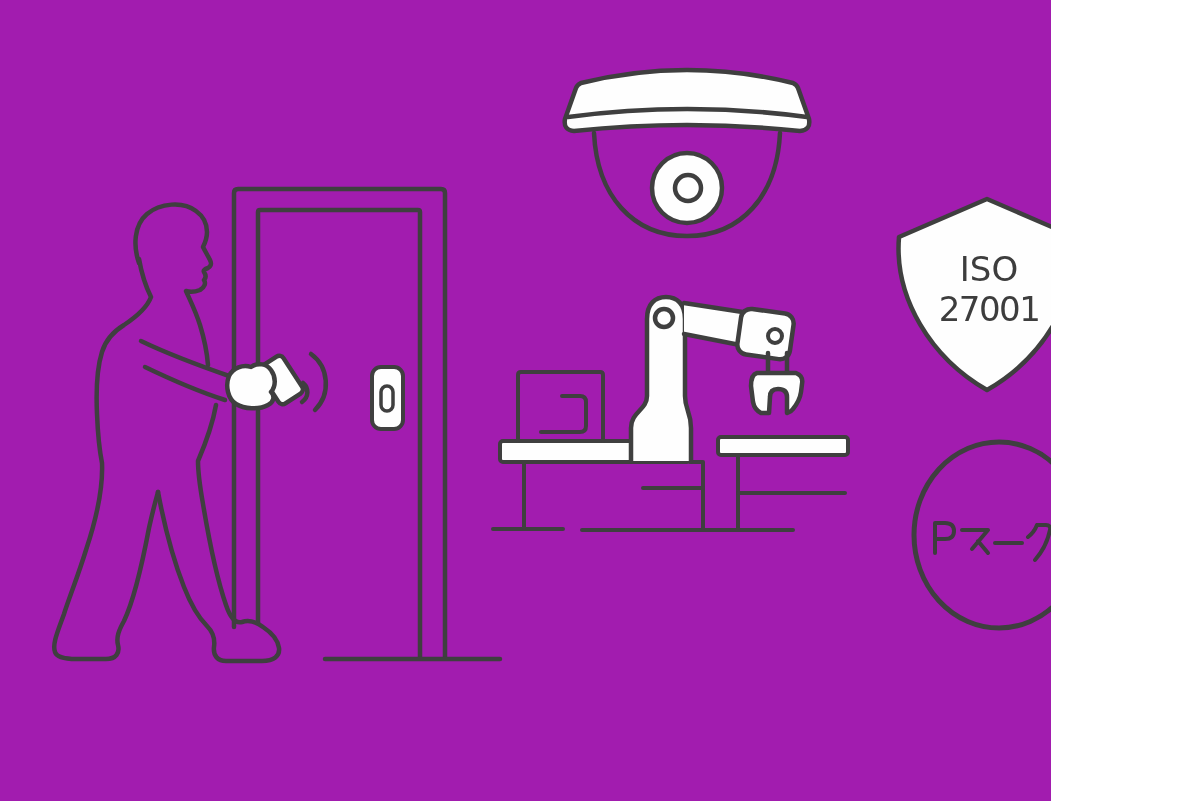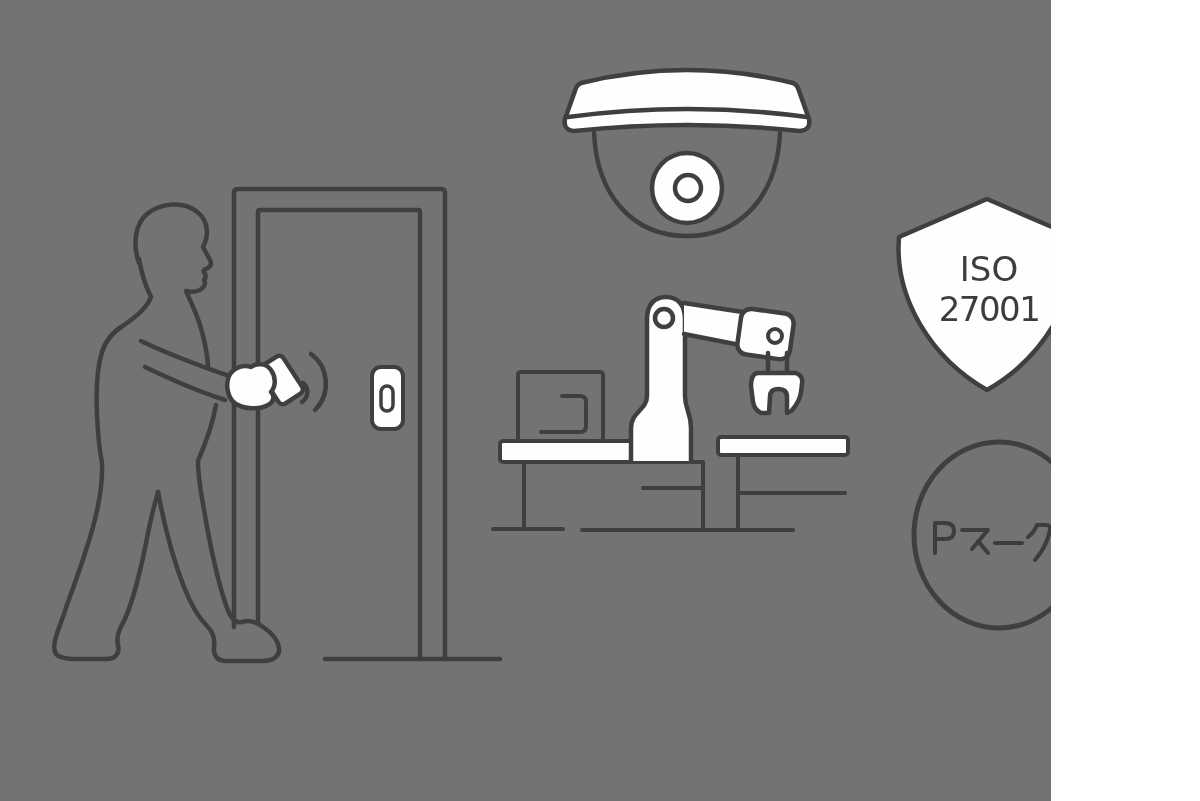--- a/index.html
+++ b/index.html
@@ -1,19 +1,19 @@
 <!DOCTYPE html>
 <html><head>
 <meta charset="utf-8">
 <style>
   html,body{margin:0;padding:0;background:#ffffff;}
   .canvas{
     position:relative;
     width:1051px;height:801px;
-    background:#737373;
+    background:#a21caf;
     overflow:hidden;
     font-family:"DejaVu Sans","Liberation Sans",sans-serif;
   }
   svg{display:block;}
   .stroke{fill:none;stroke:#3f3f3f;stroke-width:4.5;stroke-linecap:round;stroke-linejoin:round;}
   .stroke-thin{fill:none;stroke:#3f3f3f;stroke-width:4;stroke-linecap:round;stroke-linejoin:round;}
   .filled{fill:#fefefe;stroke:#3f3f3f;stroke-width:4.5;stroke-linecap:round;stroke-linejoin:round;}
   .filled-thin{fill:#fefefe;stroke:#3f3f3f;stroke-width:4;stroke-linecap:round;stroke-linejoin:round;}
   .glyph{fill:none;stroke:#3d3d3d;stroke-width:4;stroke-linecap:round;stroke-linejoin:round;}
   .badge-text{fill:#3d3d3d;font-family:"DejaVu Sans","Liberation Sans",sans-serif;font-weight:500;}

